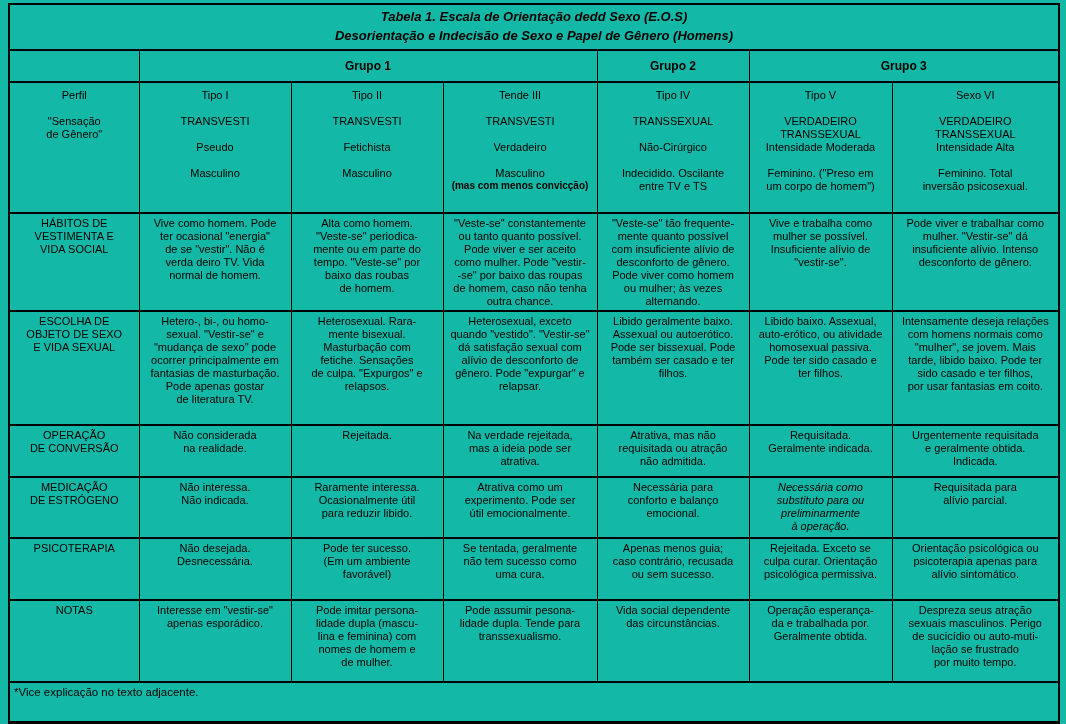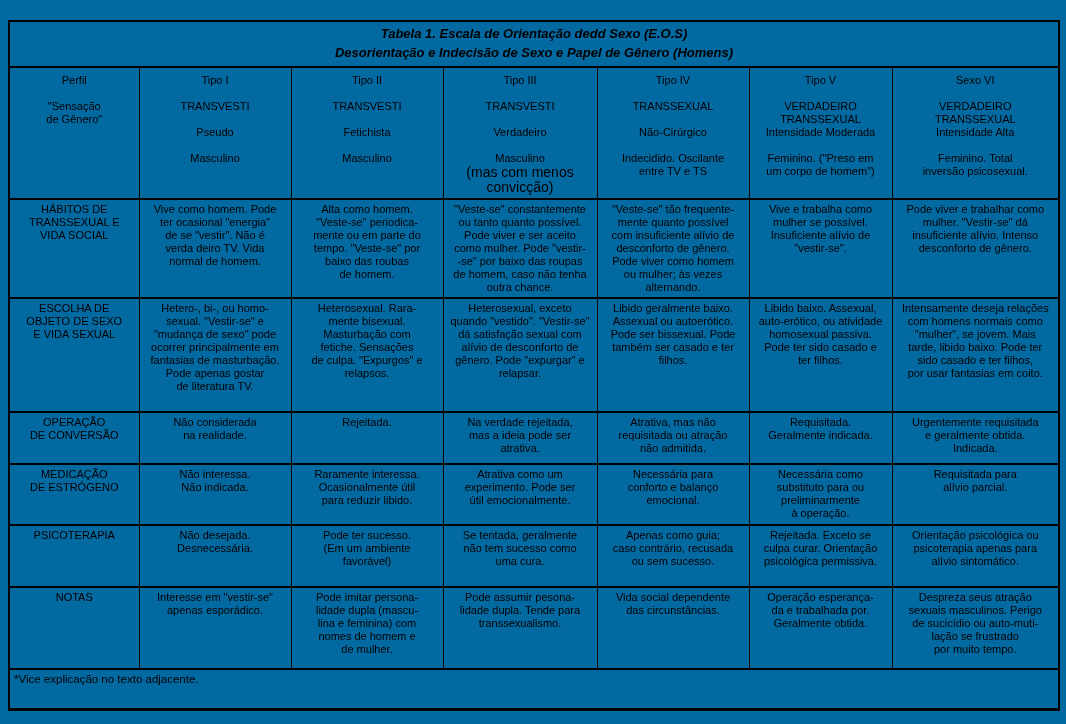--- a/index.html
+++ b/index.html
@@ -6,22 +6,22 @@
     margin: 0;
     padding: 0;
     background: #ffffff;
     font-family: "Liberation Sans", "DejaVu Sans", sans-serif;
     color: #000000;
   }
   .page {
     width: 1066px;
     height: 724px;
     box-sizing: border-box;
-    padding: 20px 8px 7px 8px;
-    background: #0369a1;
+    padding: 3px 8px 7px 8px;
+    background: #14b8a6;
   }
   table.eos {
     width: 1050px;
     table-layout: fixed;
     border-collapse: collapse;
     border: 2px solid #000;
     border-bottom-width: 3px;
   }
   table.eos td, table.eos th {
     border-left: 1px solid #000;
@@ -50,36 +50,36 @@
   tr.grupo-row td {
     height: 24px;
     vertical-align: middle;
     font-weight: bold;
     font-size: 12px;
   }
   
   tr.perfil-row td { height: 120px; padding-top: 6px; margin-left: 41px; }
   .tipo-head { margin-bottom: 13px; }
   .perfil-gap { height: 13px; }
-  .note { font-size: 14px; line-height: 1.1; }
+  .note { font-size: 10px; line-height: 1.1; font-weight: bold; }
   
   tr.r-habitos td { height: 84px; }
   tr.r-escolha td { height: 106px; }
   tr.r-kinsey td { height: 20px; vertical-align: middle; font-size: 11.5px; }
   tr.r-operacao td { height: 44px; }
   tr.r-medicacao td { height: 53px; text-align: center; }
   tr.r-psicoterapia td { height: 54px; }
   tr.r-notas td { height: 74px; }
   td.row-label { font-size: 11.5px; }
   
   [data-name="cell-habitos-t3"], [data-name="cell-habitos-t6"],
   [data-name="cell-escolha-t3"], [data-name="cell-escolha-t6"],
   [data-name="cell-operacao-t6"], [data-name="cell-psicoterapia-t6"],
   [data-name="cell-notas-t6"] { font-size: 10.4px; }
-  [data-name="cell-medicacao-t5"] { font-size: 10.2px; }
+  [data-name="cell-medicacao-t5"] { font-size: 10.2px; font-style: italic; }
   
   tr.footer-row td {
     text-align: left;
     font-size: 11.5px;
     line-height: 1.25;
     height: 34px;
     padding: 2px 4px;
   }
 </style>
 </head>
@@ -98,20 +98,26 @@
     </colgroup>
 
     <tbody>
         <tr class="title-row" data-name="title-row">
       <td colspan="7" data-name="title-cell">
         <div data-name="table-title">Tabela 1. Escala de Orientação dedd Sexo (E.O.S)</div>
         <div data-name="table-subtitle">Desorientação e Indecisão de Sexo e Papel de Gênero (Homens)</div>
       </td>
     </tr>
 
+    <tr class="grupo-row" data-name="group-header-row">
+      <td data-name="corner-cell"></td>
+      <td colspan="3" data-name="group-1-header">Grupo 1</td>
+      <td data-name="group-2-header">Grupo 2</td>
+      <td colspan="2" data-name="group-3-header">Grupo 3</td>
+    </tr>
 
     <tr class="perfil-row" data-name="perfil-row">
       <td class="row-label" data-name="row-label-perfil">
         <div data-name="perfil-label">Perfil</div>
         <div class="perfil-gap" data-name="spacer"></div>
         <div class="pre" data-name="perfil-sublabel">"Sensação
 de Gênero"</div>
       </td>
       <td data-name="cell-perfil-t1">
         <div class="tipo-head" data-name="type-1-header">Tipo I</div>
@@ -123,21 +129,21 @@
       </td>
       <td data-name="cell-perfil-t2">
         <div class="tipo-head" data-name="type-2-header">Tipo II</div>
         <div class="pre" data-name="perfil-t2-text">TRANSVESTI
 
 Fetichista
 
 Masculino</div>
       </td>
       <td data-name="cell-perfil-t3">
-        <div class="tipo-head" data-name="type-3-header">Tipo III</div>
+        <div class="tipo-head" data-name="type-3-header">Tende III</div>
         <div class="pre" data-name="perfil-t3-text">TRANSVESTI
 
 Verdadeiro
 
 Masculino</div>
         <div class="note" data-name="perfil-t3-note">(mas com menos convicção)</div>
       </td>
       <td data-name="cell-perfil-t4">
         <div class="tipo-head" data-name="type-4-header">Tipo IV</div>
         <div class="pre" data-name="perfil-t4-text">TRANSSEXUAL
@@ -162,21 +168,21 @@
 TRANSSEXUAL
 Intensidade Alta
 
 Feminino. Total
 inversão psicosexual.</div>
       </td>
     </tr>
 
     <tr class="r-habitos" data-name="habitos-row">
       <td class="row-label pre" data-name="row-label-habitos">HÁBITOS DE
-TRANSSEXUAL E
+VESTIMENTA E
 VIDA SOCIAL</td>
       <td class="pre" data-name="cell-habitos-t1">Vive como homem. Pode
 ter ocasional "energia"
 de se "vestir". Não é
 verda deiro TV. Vida
 normal de homem.</td>
       <td class="pre" data-name="cell-habitos-t2">Alta como homem.
 "Veste-se" periodica-
 mente ou em parte do
 tempo. "Veste-se" por
@@ -292,21 +298,21 @@
     <tr class="r-psicoterapia" data-name="psicoterapia-row">
       <td class="row-label pre" data-name="row-label-psicoterapia">PSICOTERAPIA</td>
       <td class="pre" data-name="cell-psicoterapia-t1">Não desejada.
 Desnecessária.</td>
       <td class="pre" data-name="cell-psicoterapia-t2">Pode ter sucesso.
 (Em um ambiente
 favorável)</td>
       <td class="pre" data-name="cell-psicoterapia-t3">Se tentada, geralmente
 não tem sucesso como
 uma cura.</td>
-      <td class="pre" data-name="cell-psicoterapia-t4">Apenas como guia;
+      <td class="pre" data-name="cell-psicoterapia-t4">Apenas menos guia;
 caso contrário, recusada
 ou sem sucesso.</td>
       <td class="pre" data-name="cell-psicoterapia-t5">Rejeitada. Exceto se
 culpa curar. Orientação
 psicológica permissiva.</td>
       <td class="pre" data-name="cell-psicoterapia-t6">Orientação psicológica ou
 psicoterapia apenas para
 alívio sintomático.</td>
     </tr>
 

